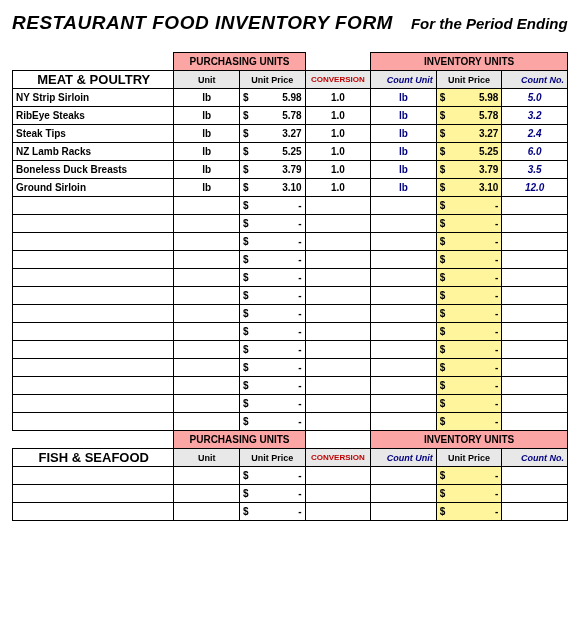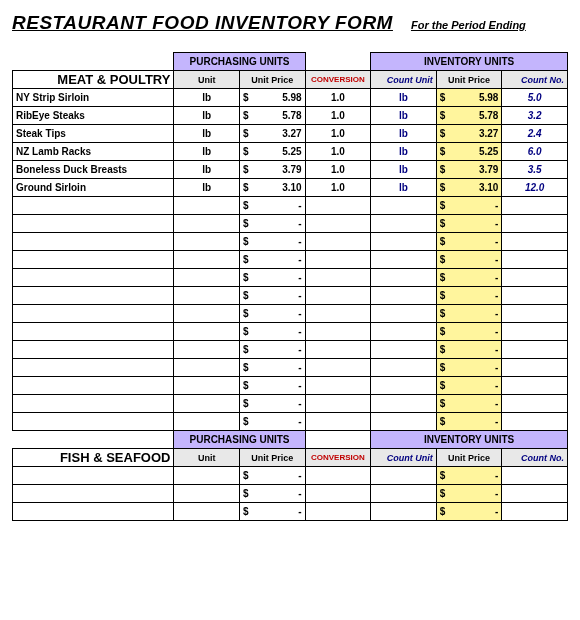--- a/index.html
+++ b/index.html
@@ -4,31 +4,31 @@
 <style>
   * { box-sizing: border-box; }
   body {
     margin: 0;
     padding: 12px;
     font-family: Arial, sans-serif;
     font-size: 10px;
     background: #fff;
     width: 580px;
   }
-  .header-row { display: flex; align-items: baseline; gap: 18px; margin-bottom: 18px; text-decoration: underline; }
+  .header-row { display: flex; align-items: baseline; gap: 18px; margin-bottom: 18px; }
   .title { font-size: 19px; font-weight: bold; font-style: italic; letter-spacing: 0.5px; }
-  .period { font-size: 11px; font-weight: bold; font-style: italic; }
+  .period { font-size: 15px; font-weight: bold; font-style: italic; }
   table { border-collapse: collapse; width: 100%; table-layout: fixed; }
   col.name { width: 160px; }
   col.unit, col.price, col.conv, col.cunit, col.cprice, col.cnum { width: 65px; }
   th, td { border: 1px solid #000; height: 18px; padding: 1px 3px; overflow: hidden; white-space: nowrap; }
-  .group-hdr th { background: #c4b5fd; font-weight: bold; text-align: center; font-size: 10px; }
+  .group-hdr th { background: #fca5a5; font-weight: bold; text-align: center; font-size: 10px; }
   .group-hdr th.noborder { border: none; background: #fff; }
   .col-hdr th { background: #e8e8e8; font-weight: bold; text-align: center; font-size: 9px; }
-  .col-hdr th.section { background: #fff; font-size: 13px; text-align: right; padding-left: 4px; }
+  .col-hdr th.section { background: #fff; font-size: 13px; text-align: center; padding-left: 4px; }
   .col-hdr th.conv { color: #c00000; font-size: 8px; }
   .col-hdr th.blue { color: #000080; font-style: italic; text-align: right; }
   td.name { font-weight: bold; font-size: 10px; }
   td.ctr { text-align: center; font-weight: bold; }
   td.price { text-align: left; font-weight: bold; position: relative; }
   td.price .dollar { position: absolute; left: 3px; }
   td.price .val { float: right; }
   td.yellow { background: #fff59d; }
   td.blue-txt { color: #000080; font-style: italic; font-weight: bold; text-align: center; margin-left: 23px; }
   td.blue-unit { color: #000080; font-weight: bold; text-align: center; }

